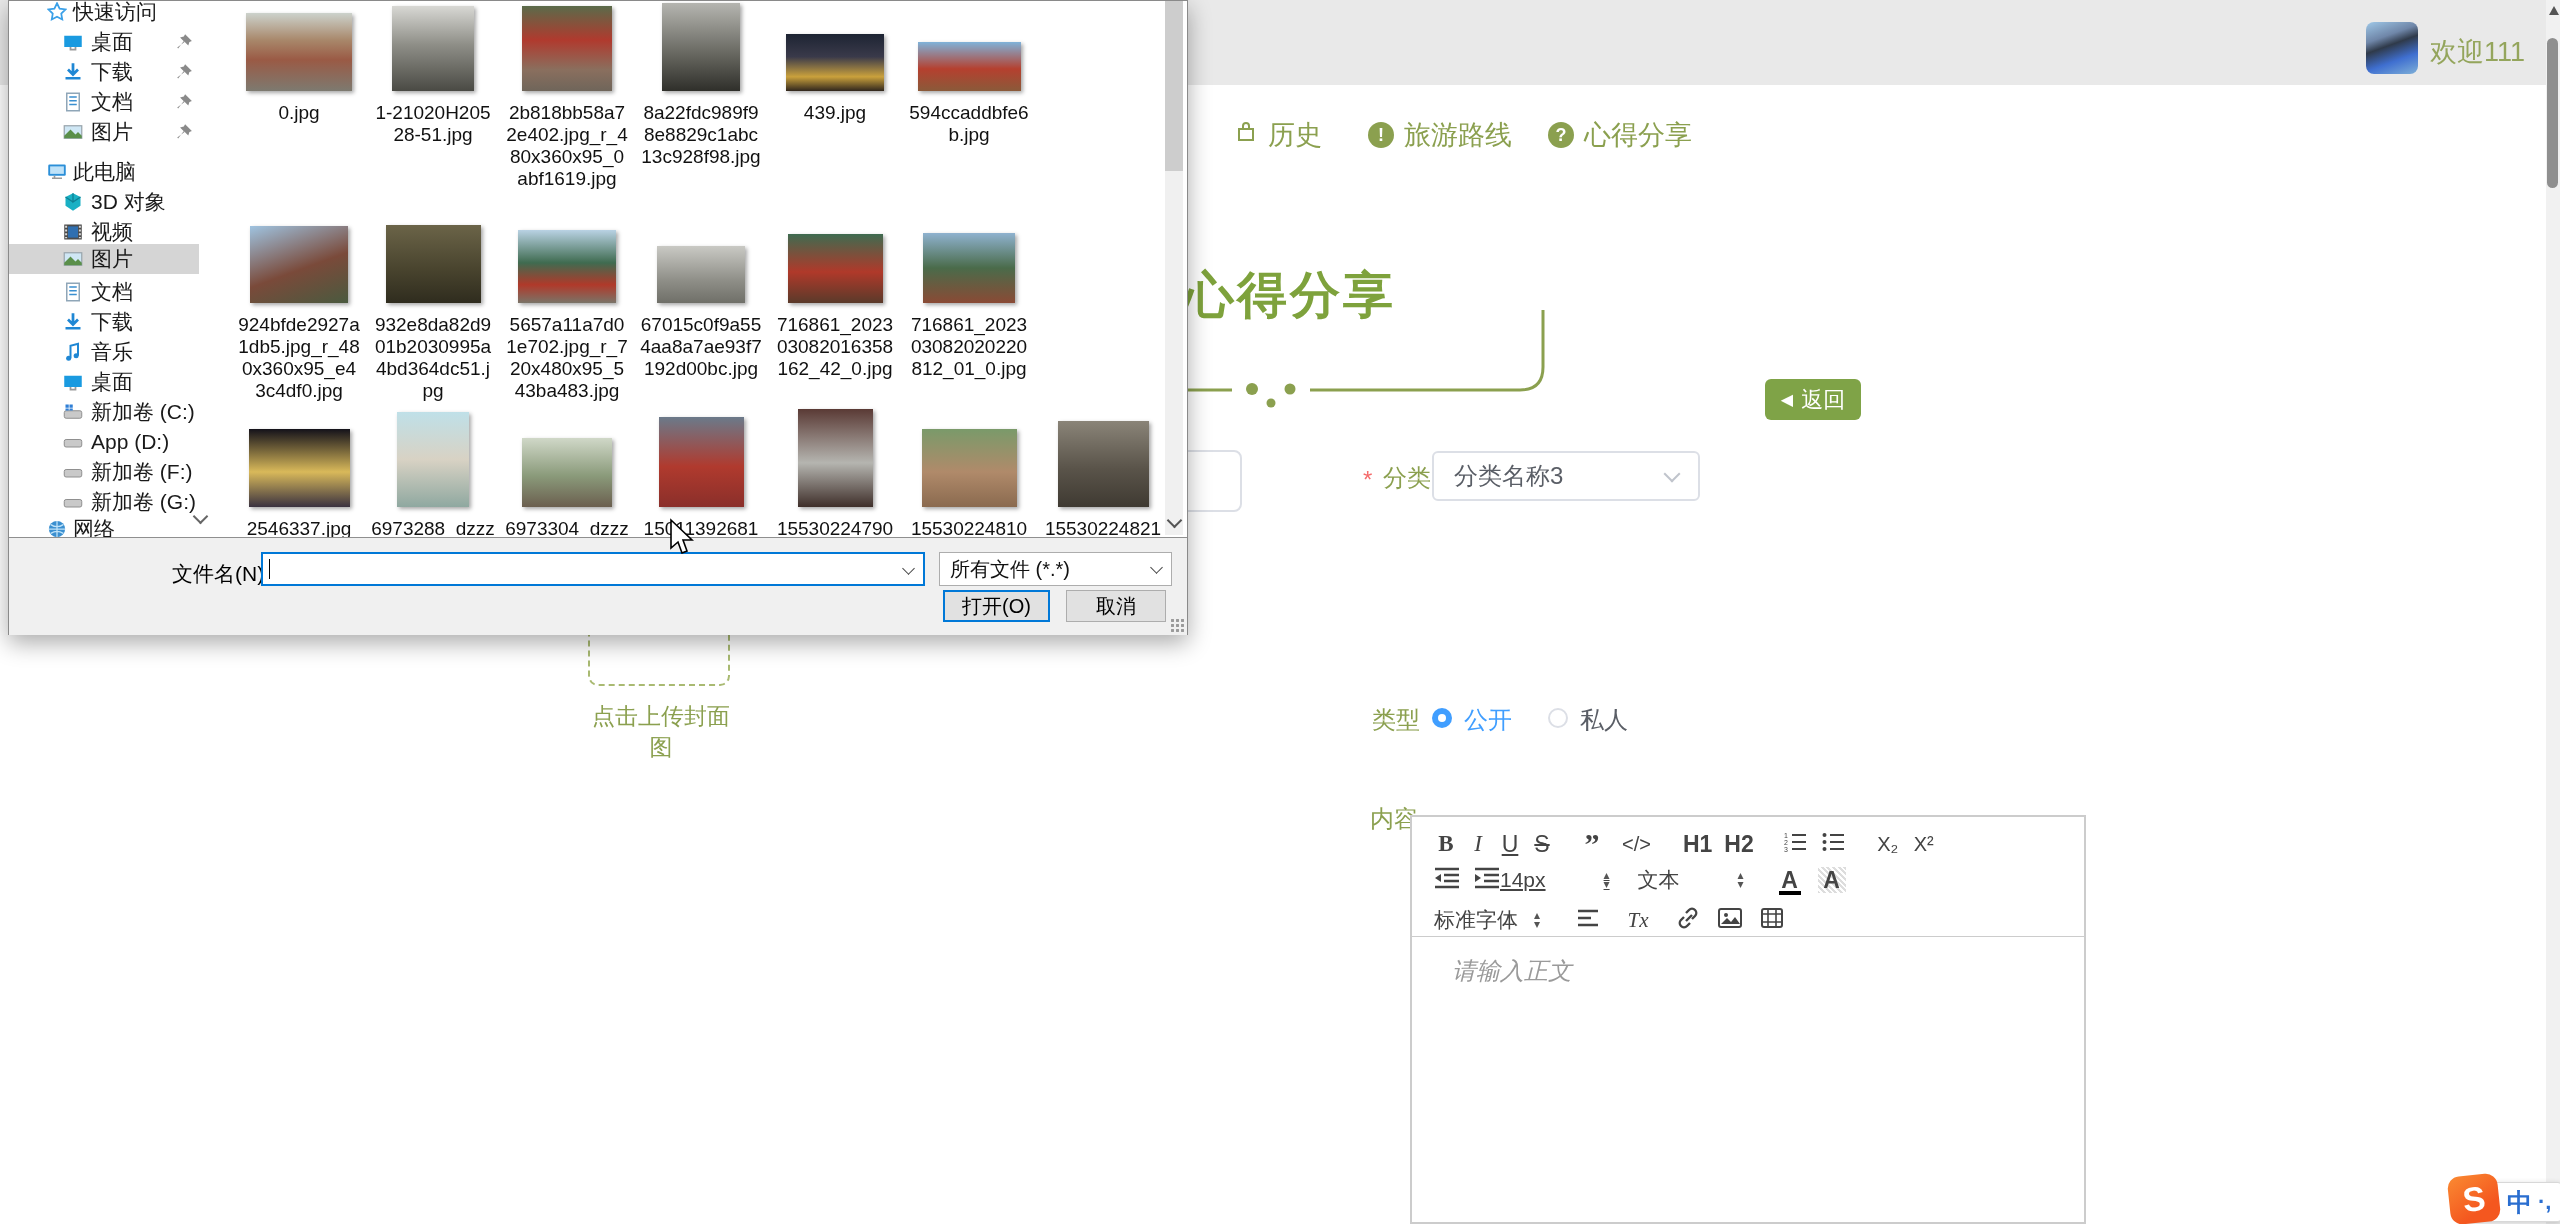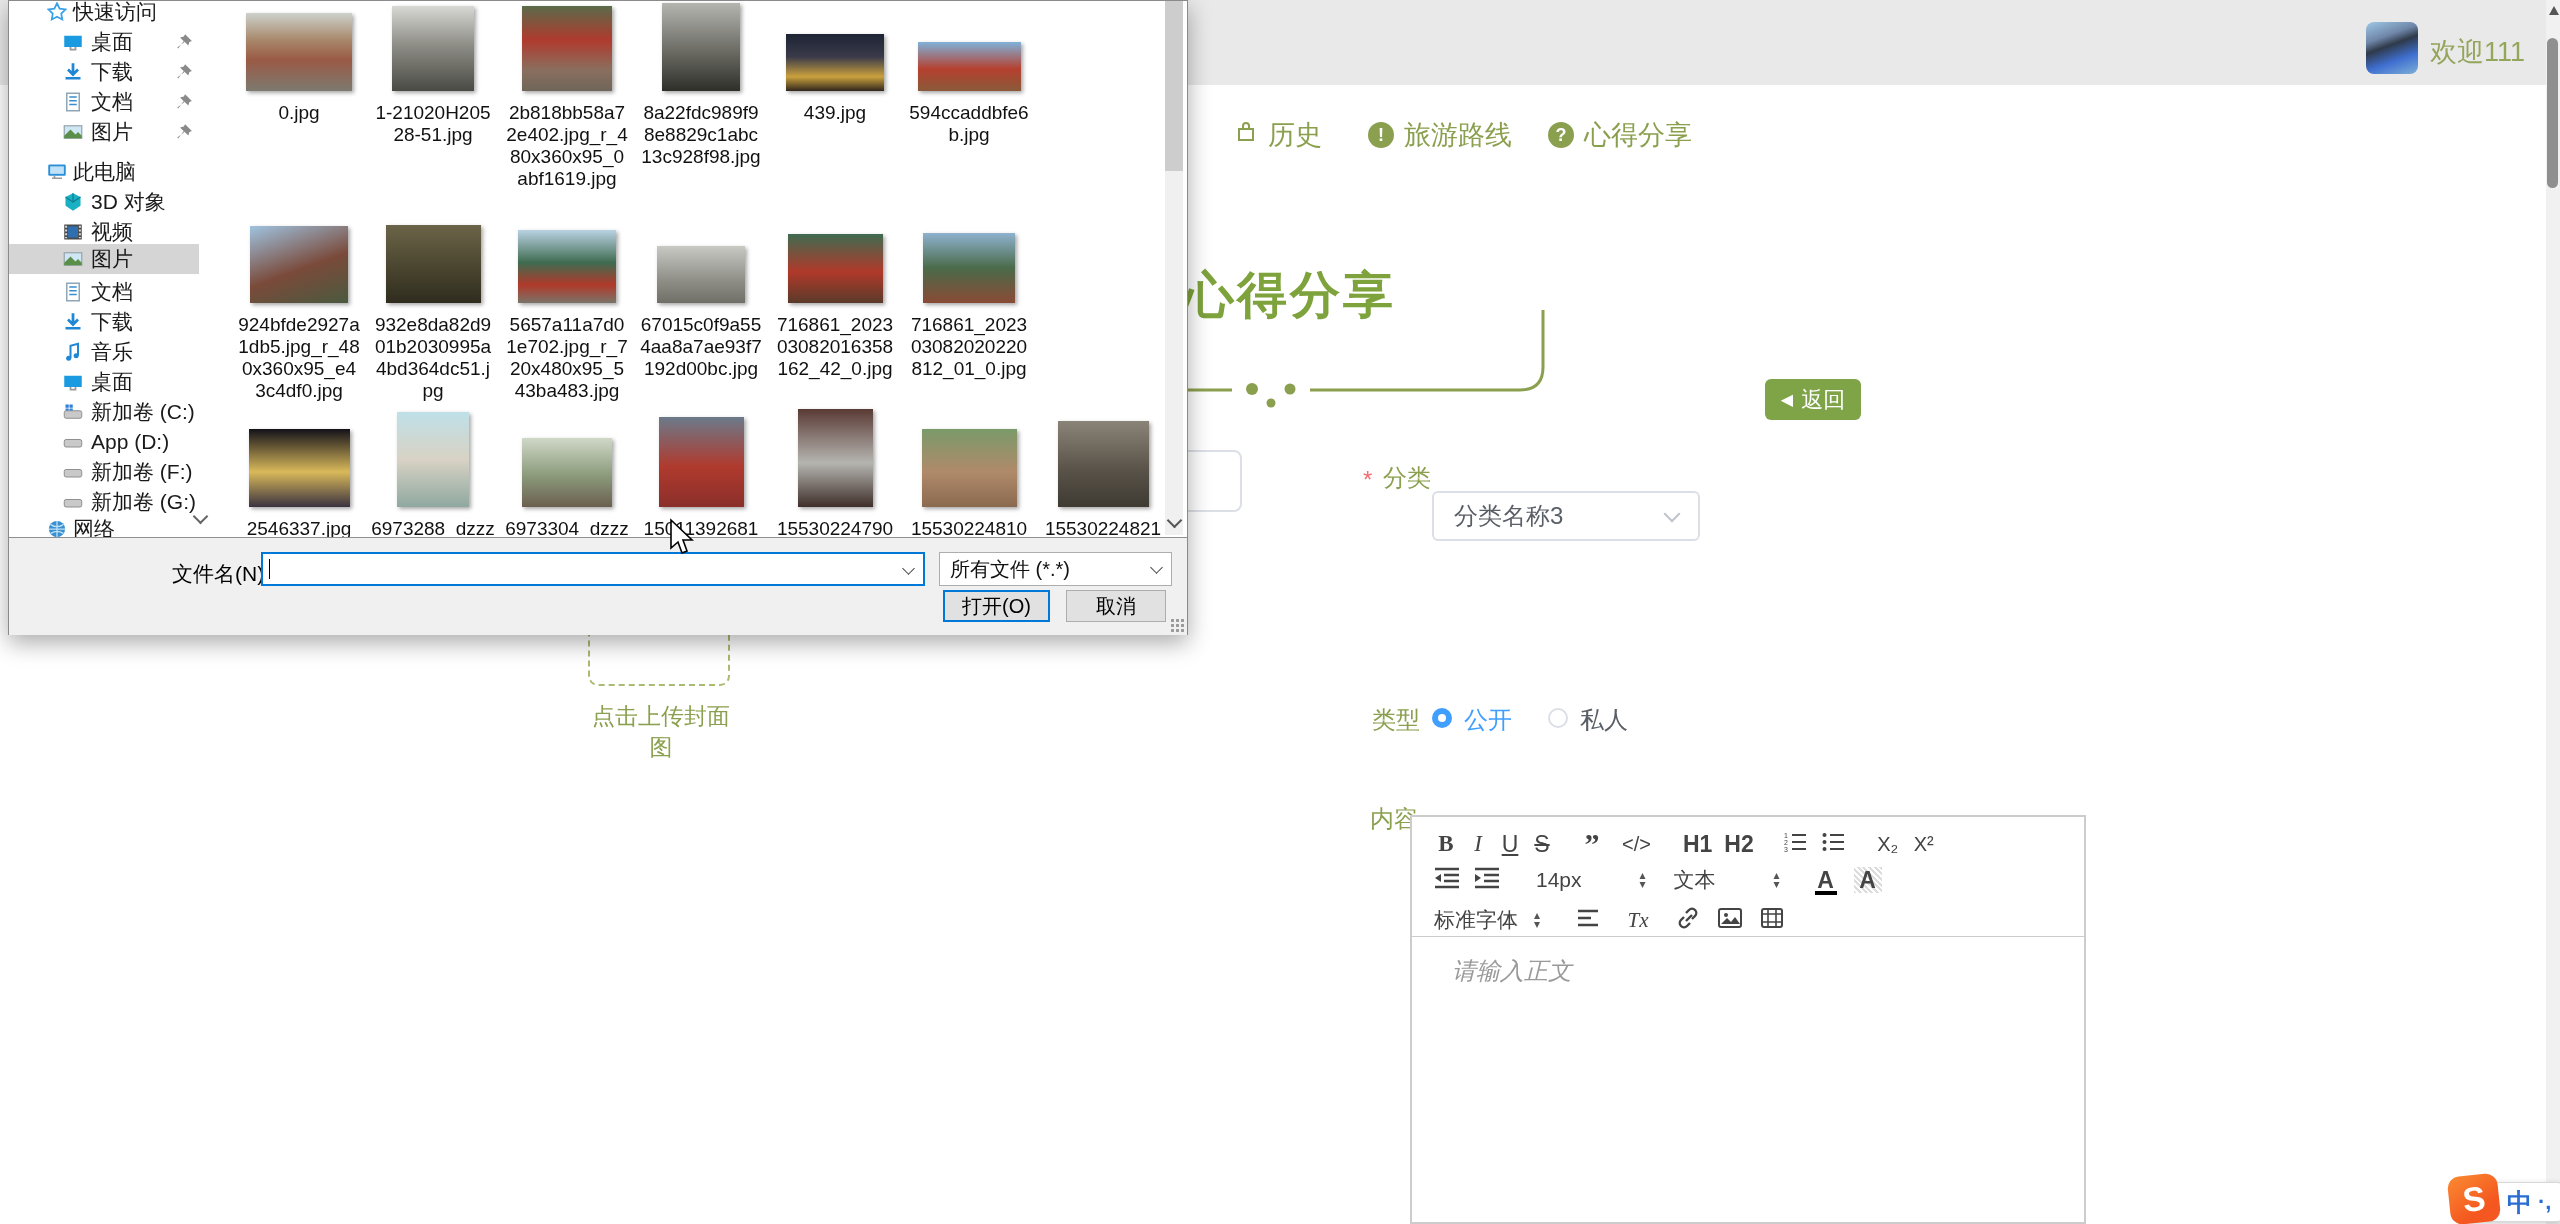--- a/index.html
+++ b/index.html
@@ -21,21 +21,21 @@
             display:flex;align-items:center;justify-content:center;}
   .heading{left:1184px;top:262px;font-size:50px;font-weight:bold;color:#7ea23c;letter-spacing:3px;}
   .backbtn{left:1765px;top:379px;width:96px;height:41px;background:#7fa347;border-radius:6px;color:#fff;
            font-size:22px;display:flex;align-items:center;justify-content:center;gap:8px;cursor:pointer;}
   .backbtn .tri{font-size:16px;}
 
   .title-remnant{left:1100px;top:450px;width:138px;height:58px;background:#fff;border:2px solid #dcdfe6;border-radius:8px;}
   .req{left:1363px;top:466px;color:#f56c6c;font-size:24px;}
   .lbl-olive{color:#8ba04f;font-size:24px;}
   .cat-select{left:1432px;top:451px;width:268px;height:50px;background:#fff;border:2px solid #dcdfe6;border-radius:6px;
-              display:flex;align-items:center;padding:0 20px;box-sizing:border-box;color:#5a5e66;font-size:24px;cursor:pointer;margin-top:40px;}
+              display:flex;align-items:center;padding:0 20px;box-sizing:border-box;color:#5a5e66;font-size:24px;cursor:pointer;}
   .chev{width:10px;height:10px;border-right:2px solid #c0c4cc;border-bottom:2px solid #c0c4cc;transform:rotate(45deg);margin-left:auto;margin-top:-4px;}
 
   .upload-box{left:588px;top:560px;width:138px;height:122px;border:2px dashed #a9ba72;border-radius:10px;background:#fff;cursor:pointer;}
   .upload-hint{left:581px;top:701px;width:160px;text-align:center;color:#8ba04f;font-size:23px;cursor:pointer;}
 
   .radio-on{width:20px;height:20px;border-radius:50%;background:#409eff;position:relative;cursor:pointer;}
   .radio-on::after{content:"";position:absolute;left:6px;top:6px;width:8px;height:8px;border-radius:50%;background:#fff;}
   .radio-off{width:20px;height:20px;border-radius:50%;background:#fff;border:2px solid #dcdfe6;box-sizing:border-box;cursor:pointer;}
 
   .editor{left:1410px;top:815px;width:676px;height:409px;border:2px solid #ccc;box-sizing:border-box;background:#fff;}
@@ -230,21 +230,21 @@
             </svg>
         </span>
         <span class="qbtn" style="margin-left:14px;">
           <svg width="26" height="22" viewBox="0 0 26 22">
               <g stroke="#444" stroke-width="2.4">
                 <path d="M1 2h24M10 8h15M10 14h15M1 20h24"></path>
               </g>
               <path d="M1 7l6 4-6 4z" fill="#444"></path>
             </svg>
         </span>
-        <span class="qpick" style="margin-left:36px;">
+        <span class="qpick" style="text-decoration:underline;">
           <span>14px</span>
           <span class="spin" style="margin-left:58px;">
               <span>▴</span>
               <span>▾</span>
             </span>
         </span>
         <span class="qpick" style="margin-left:28px;">
           <span>文本</span>
           <span class="spin" style="margin-left:58px;">
               <span>▴</span>

